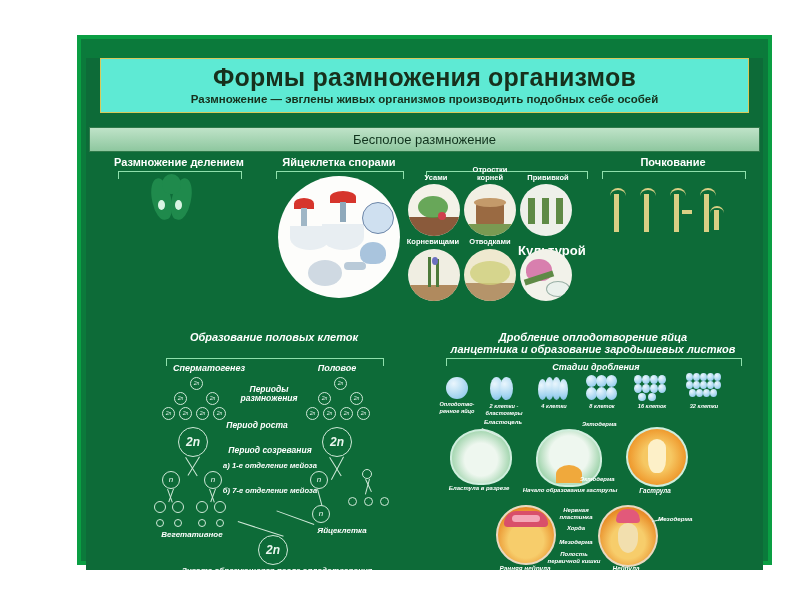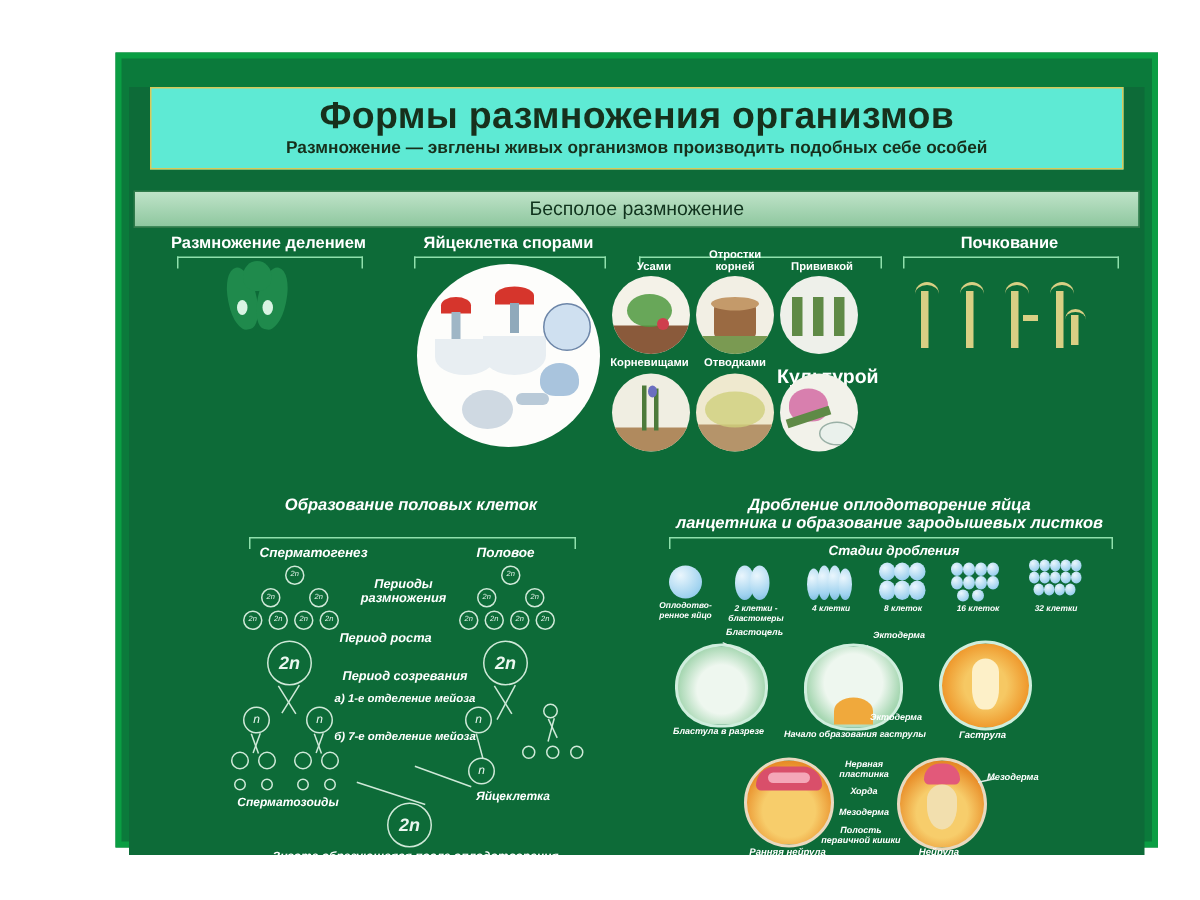--- a/index.html
+++ b/index.html
@@ -186,21 +186,21 @@
     <div class="line" style="left:124px;top:160px;width:14px;transform:rotate(70deg);"></div>
     <div class="line" style="left:130px;top:160px;width:14px;transform:rotate(110deg);"></div>
     <div class="node" style="left:68px;top:172px;width:12px;height:12px;font-size:4px;"></div>
     <div class="node" style="left:86px;top:172px;width:12px;height:12px;font-size:4px;"></div>
     <div class="node" style="left:110px;top:172px;width:12px;height:12px;font-size:4px;"></div>
     <div class="node" style="left:128px;top:172px;width:12px;height:12px;font-size:4px;"></div>
     <div class="node" style="left:70px;top:190px;width:8px;height:8px;"></div>
     <div class="node" style="left:88px;top:190px;width:8px;height:8px;"></div>
     <div class="node" style="left:112px;top:190px;width:8px;height:8px;"></div>
     <div class="node" style="left:130px;top:190px;width:8px;height:8px;"></div>
-    <div class="lbl" style="left:58px;top:202px;width:96px;font-size:8px;">Сперматозоиды</div>
+    <div class="lbl" style="left:58px;top:202px;width:96px;font-size:8px;">Вегетативное</div>
 
     <div class="node" style="left:248px;top:48px;width:13px;height:13px;font-size:5px;">2n</div>
     <div class="node" style="left:232px;top:63px;width:13px;height:13px;font-size:5px;">2n</div>
     <div class="node" style="left:264px;top:63px;width:13px;height:13px;font-size:5px;">2n</div>
     <div class="node" style="left:220px;top:78px;width:13px;height:13px;font-size:5px;">2n</div>
     <div class="node" style="left:237px;top:78px;width:13px;height:13px;font-size:5px;">2n</div>
     <div class="node" style="left:254px;top:78px;width:13px;height:13px;font-size:5px;">2n</div>
     <div class="node" style="left:271px;top:78px;width:13px;height:13px;font-size:5px;">2n</div>
 
     <div class="node" style="left:236px;top:98px;width:30px;height:30px;font-size:12px;font-weight:bold;">2n</div>

